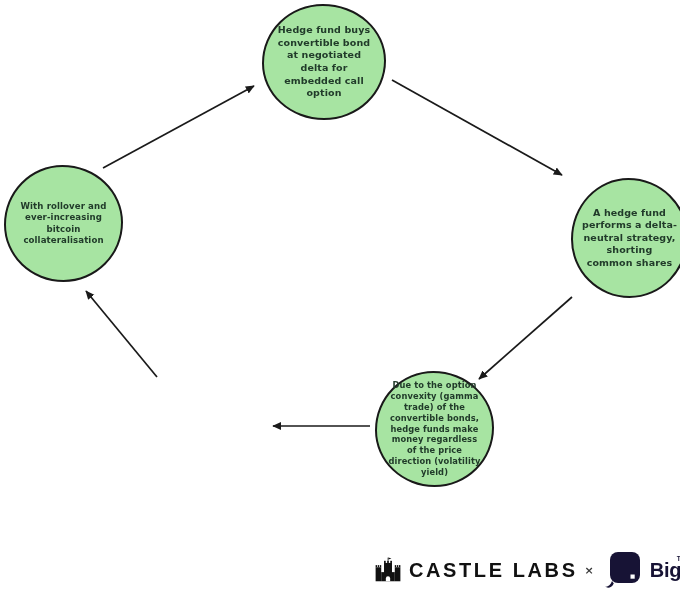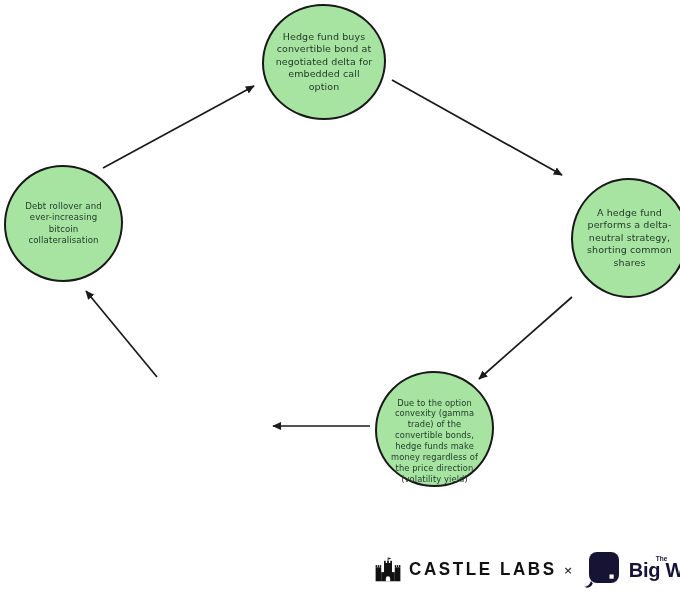--- a/index.html
+++ b/index.html
@@ -21,45 +21,45 @@
     position:absolute;
     background:#a7e4a2;
     border:2.5px solid #191919;
     display:flex;align-items:center;justify-content:center;
     text-align:center;
     box-sizing:border-box;
     border-radius:49% 51% 50% 50% / 51% 49% 51% 49%;
   }
   .node-text{
     color:#213b2a;
-    font-weight:400;
+    font-weight:700;
     padding:0 9px;
     line-height:1.32;
     letter-spacing:.1px;
   }
   .node-top        {left:262px;top:4px;  width:124px;height:116px;}
   .node-top    .node-text{font-size:9.5px;}
   .node-right      {left:571px;top:178px;width:117px;height:120px;}
   .node-right  .node-text{font-size:9.5px;}
-  .node-bottom-right{left:375px;top:371px;width:119px;height:116px;align-items:flex-end;}
+  .node-bottom-right{left:375px;top:371px;width:119px;height:116px;}
   .node-bottom-right .node-text{font-size:8.3px;}
   .node-bottom-left{left:145px;top:364px;width:119px;height:116px;}
   .node-bottom-left .node-text{font-size:8.3px;}
   .node-left       {left:4px;  top:165px;width:119px;height:117px;}
   .node-left   .node-text{font-size:8.6px;}
 
   
   .footer{
     position:absolute;left:374px;top:548px;height:44px;
     display:flex;align-items:center;
   }
   .castle-icon{width:28px;height:27px;margin-right:7px;flex:none;}
   .castle-label{
     font-family:"Liberation Sans","DejaVu Sans",sans-serif;
-    font-weight:700;font-size:17px;letter-spacing:2.6px;
+    font-weight:700;font-size:20px;letter-spacing:2.6px;
     color:#111111;white-space:nowrap;
     transform:scaleY(1.05);
   }
   .x-sep{font-size:11px;color:#3a3a3a;margin:0 9px 0 7px;font-weight:700;}
   .whale-icon{width:42px;height:42px;flex:none;margin-right:5px;}
   .bw-wordmark{
     position:relative;
     font-family:"Liberation Sans","DejaVu Sans",sans-serif;
     font-weight:800;font-size:20px;color:#171335;
     white-space:nowrap;letter-spacing:-0.3px;
@@ -94,21 +94,21 @@
   <div class="node node-right">
     <span class="node-text">A hedge fund performs a delta-neutral strategy, shorting common shares</span>
   </div>
 
   <div class="node node-bottom-right">
     <span class="node-text">Due to the option convexity (gamma trade) of the convertible bonds, hedge funds make money regardless of the price direction (volatility yield)</span>
   </div>
 
 
   <div class="node node-left">
-    <span class="node-text">Debt rollover and ever-increasing bitcoin collateralisation</span>
+    <span class="node-text">With rollover and ever-increasing bitcoin collateralisation</span>
   </div>
 
   <div class="footer">
 
     <svg class="castle-icon" viewBox="0 0 26 24" fill="#111111">
       <rect x="1.5" y="9" width="5.2" height="13"></rect>
       <rect x="1.5" y="7" width="1.3" height="2"></rect>
       <rect x="3.45" y="7" width="1.3" height="2"></rect>
       <rect x="5.4" y="7" width="1.3" height="2"></rect>
       <rect x="19.3" y="9" width="5.2" height="13"></rect>

